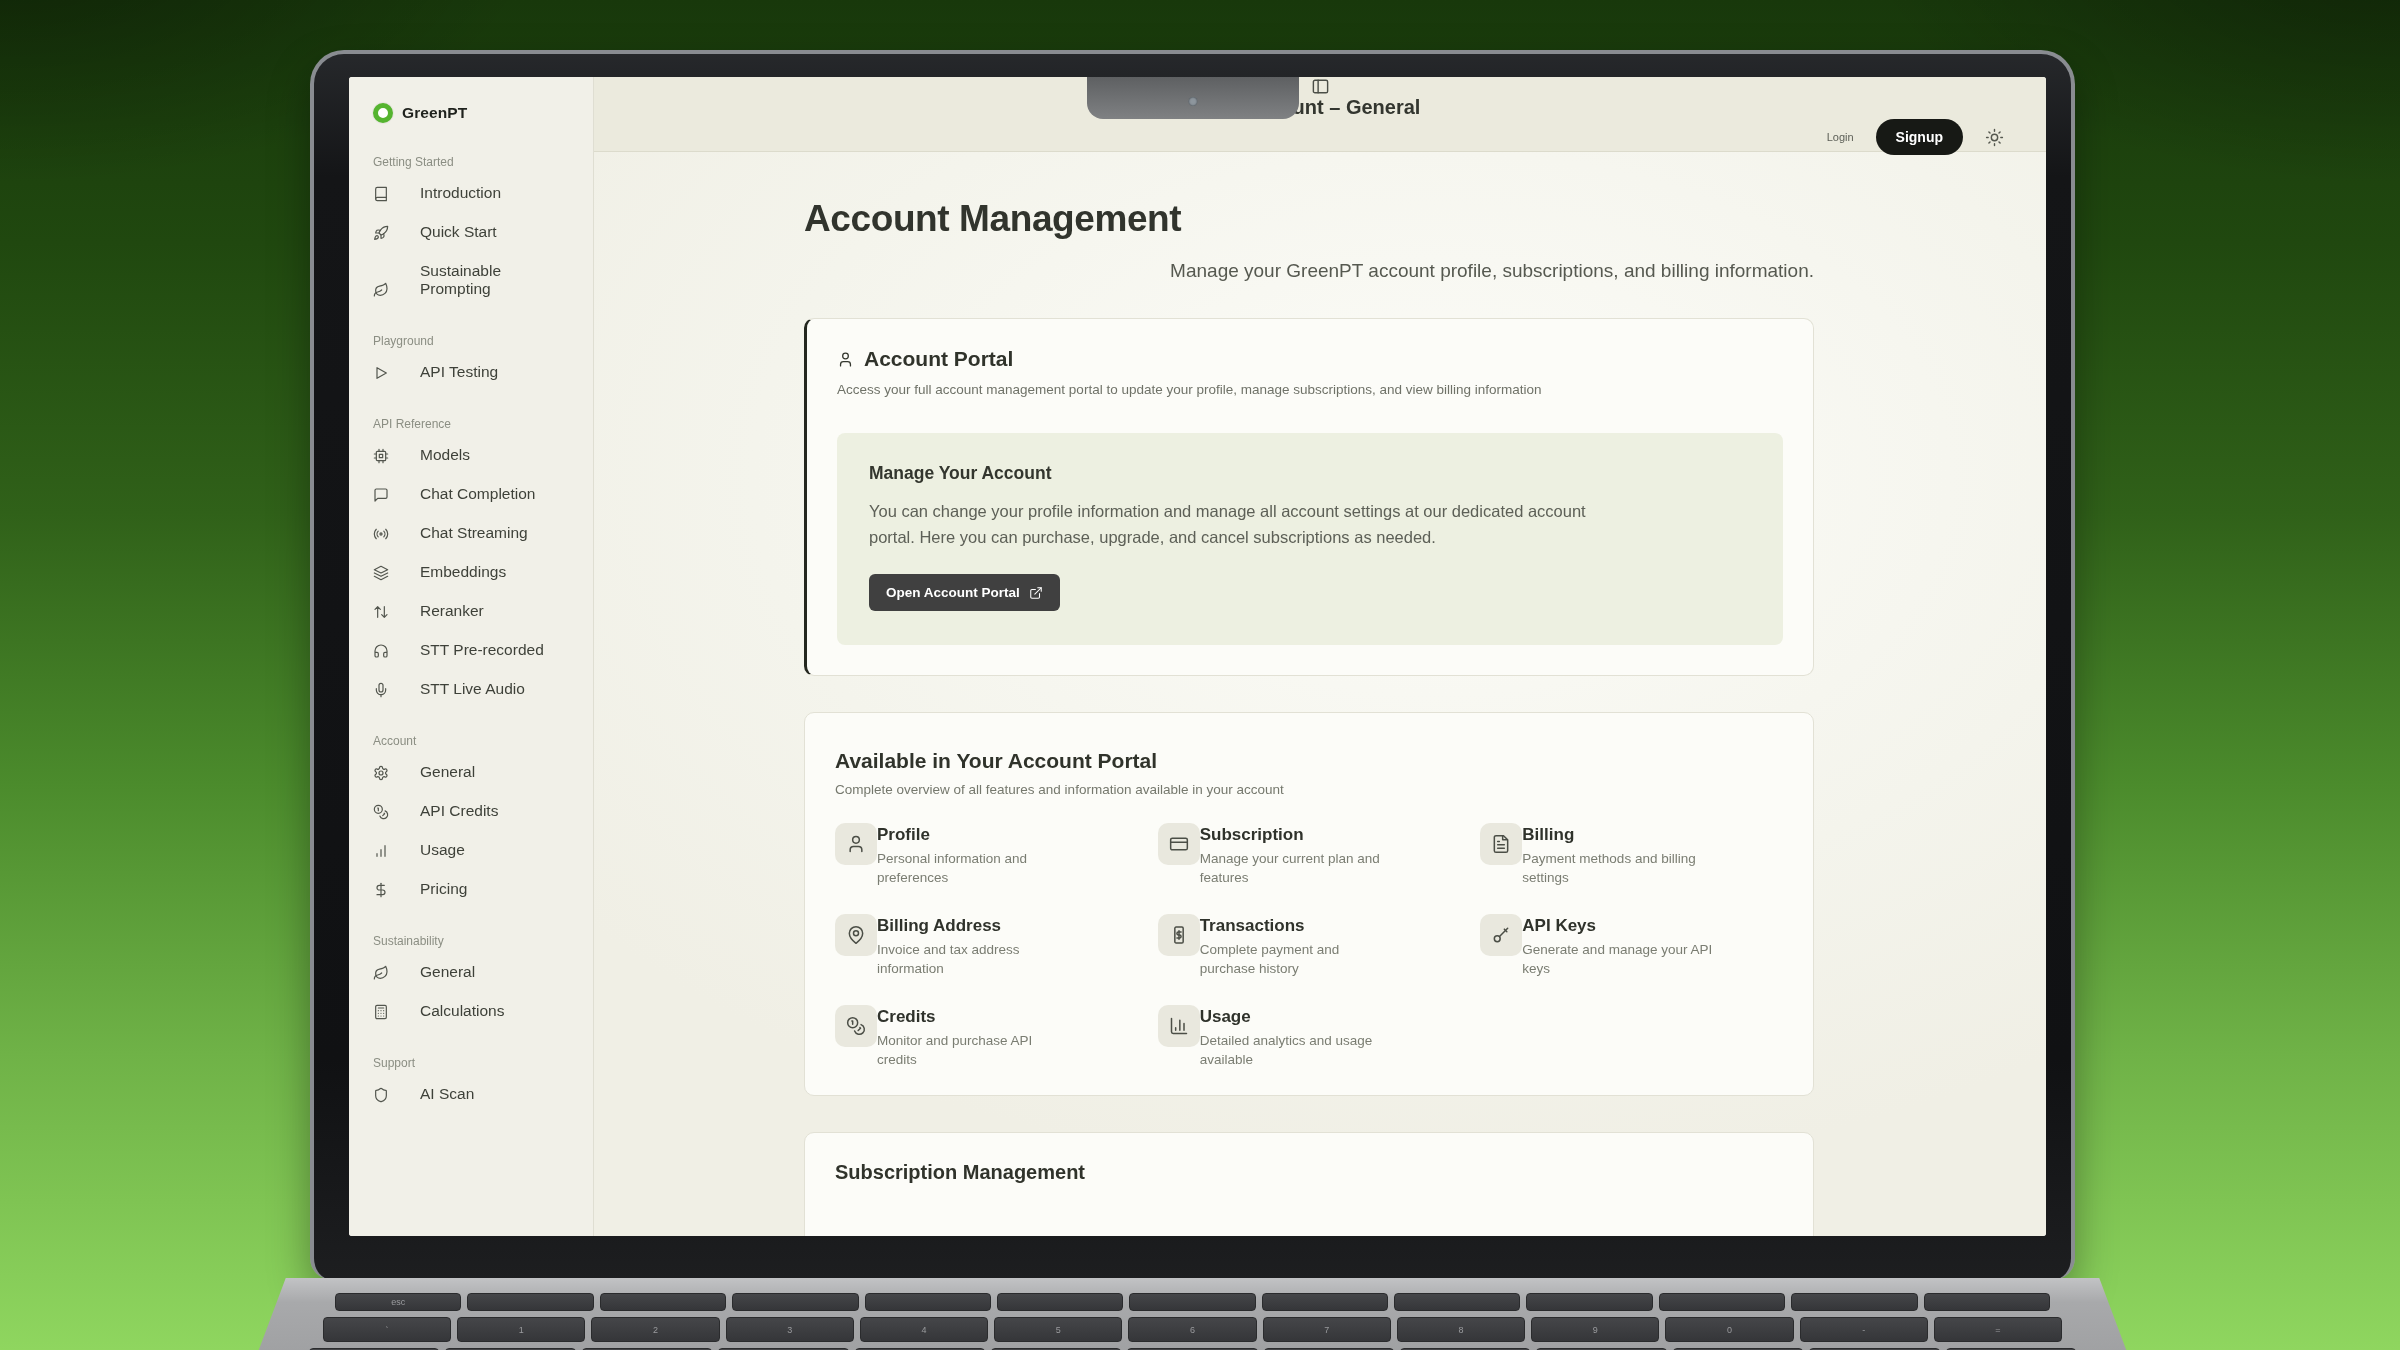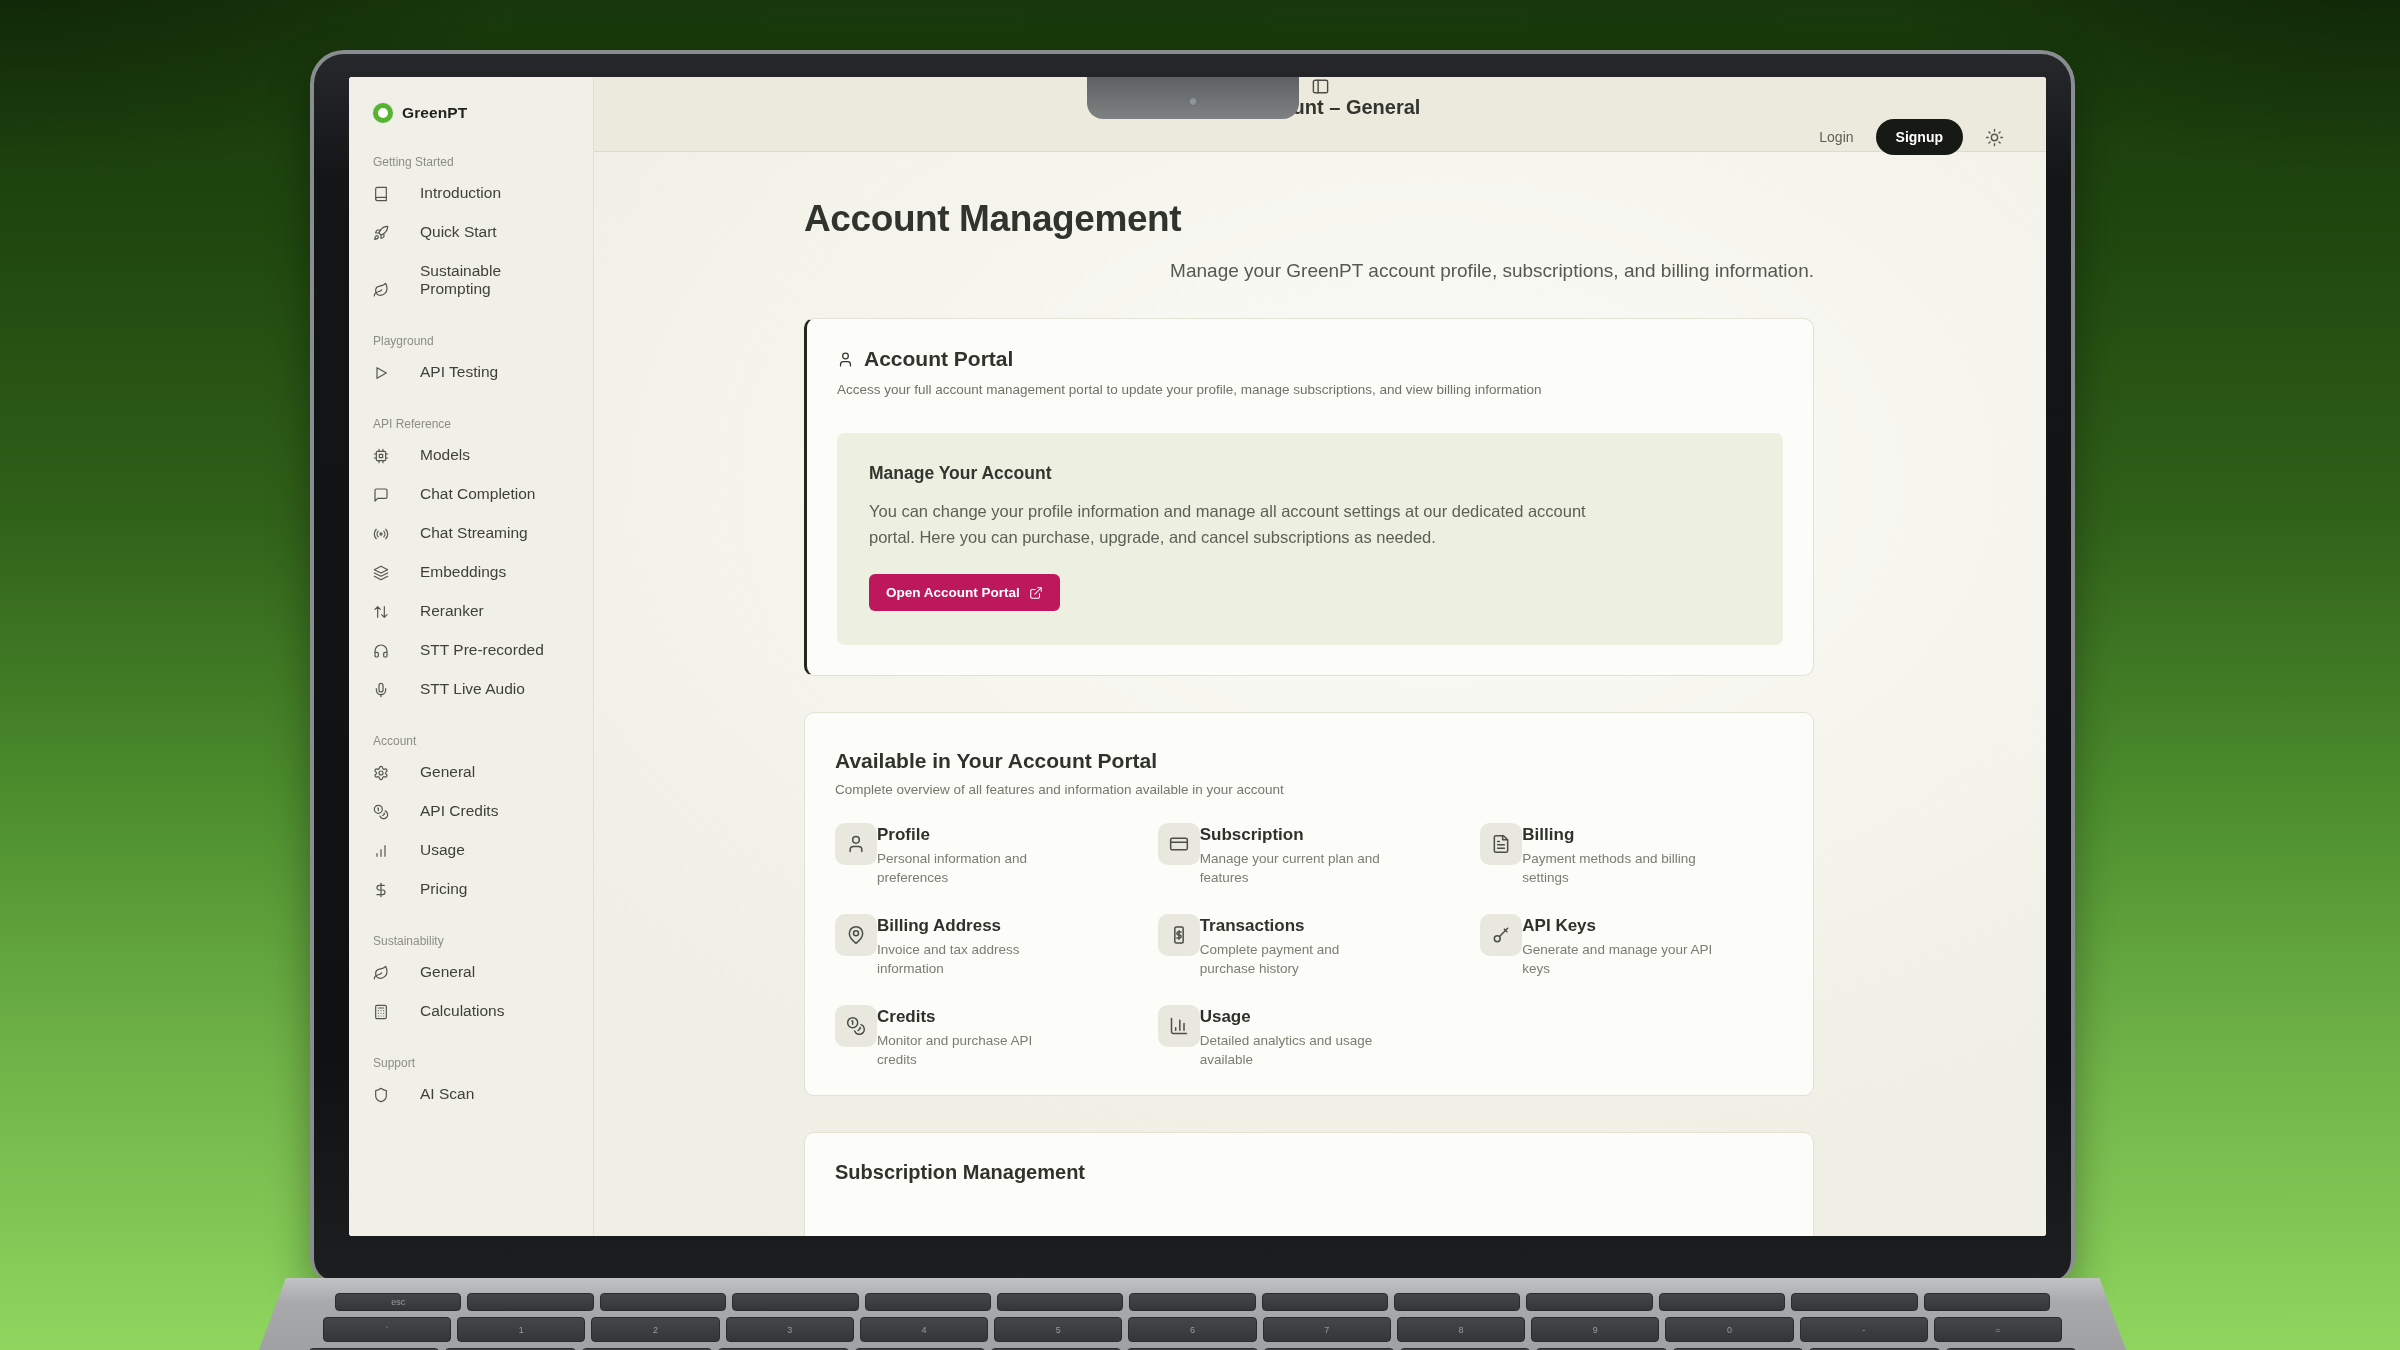--- a/index.html
+++ b/index.html
@@ -57,21 +57,21 @@
     font-size:15.5px; color:#3e4139; }
   .side-item .icw{ display:flex; color:#53564e; }
   .side-item .ic{ width:16px; height:16px; }
 
   .topbar{ position:absolute; left:245px; right:0; top:0; height:75px; background:#ebeadd;
     border-bottom:1px solid #dcdbcc; display:flex; align-items:center; padding:0 42px; z-index:5;flex-direction:column; }
   .tb-toggle{ display:flex; color:#4b4e47; cursor:pointer; }
   .tb-toggle .ic{ width:19px; height:19px; }
   .tb-title{ font-size:20px; font-weight:700; color:#33362f; margin-left:24px; }
   .tb-right{ margin-left:auto; display:flex; align-items:center; gap:22px; }
-  .tb-login{ font-size:14px; color:#5c5f57; cursor:pointer; }
+  .tb-login{ font-size:11px; color:#5c5f57; cursor:pointer; }
   .tb-signup{ background:#171915; color:#fff; font-size:14px; font-weight:700;
     padding:10px 20px; border-radius:999px; border:none; cursor:pointer; }
   .tb-theme{ display:flex; color:#55584f; cursor:pointer; }
   .tb-theme .ic{ width:19px; height:19px; }
 
   .content{ position:absolute; left:245px; right:0; top:75px; bottom:0; overflow:hidden;
     background:radial-gradient(1100px 700px at 58% 30%, #fcfcf8 0%, #f4f4ec 62%, #f0efe5 100%); }
   .container{ margin-left:210px; width:1010px; padding-top:46px; }
   h1.page-title{ font-size:37px; font-weight:700; color:#31342d; letter-spacing:-.4px; }
   .page-sub{ margin-top:20px; font-size:19px; color:#565950;text-align:right; }
@@ -80,21 +80,21 @@
   .portal-card{ border-left:3px solid #24271f; padding:28px 30px 30px; }
   .pc-head{ display:flex; align-items:center; gap:10px; }
   .pc-head .icw{ display:flex; color:#34372f; }
   .pc-head .ic{ width:17px; height:17px; }
   .pc-title{ font-size:21px; font-weight:700; color:#30332b; }
   .pc-desc{ margin-top:11px; font-size:13.5px; color:#6f7268; }
   .inner-box{ margin-top:36px; background:#edf0e1; border-radius:8px; padding:30px 32px 34px; }
   .ib-title{ font-size:17.5px; font-weight:700; color:#33362e; }
   .ib-body{ margin-top:15px; font-size:16.5px; line-height:1.55; color:#5d6057; max-width:720px; }
   .ib-btn{ margin-top:24px; display:inline-flex; align-items:center; gap:9px;
-    background:#be185d; color:#fff; font-size:13.5px; font-weight:700;
+    background:#404040; color:#fff; font-size:13.5px; font-weight:700;
     padding:11px 17px; border-radius:6px; border:none; cursor:pointer; }
   .ib-btn .ic{ width:14px; height:14px; }
 
   .features-card{ padding:36px 30px 26px; }
   .fc-title{ font-size:21px; font-weight:700; color:#30332b; }
   .fc-sub{ margin-top:9px; font-size:13.5px; color:#75786d; }
   .feat-grid{ margin-top:26px; display:grid; grid-template-columns:repeat(3,1fr);
     row-gap:26px; column-gap:20px; }
   .feat{ display:flex; align-items:flex-start; }
   .feat-icon{ width:42px; height:42px; border-radius:10px; background:#e9e8de; flex:0 0 auto;

